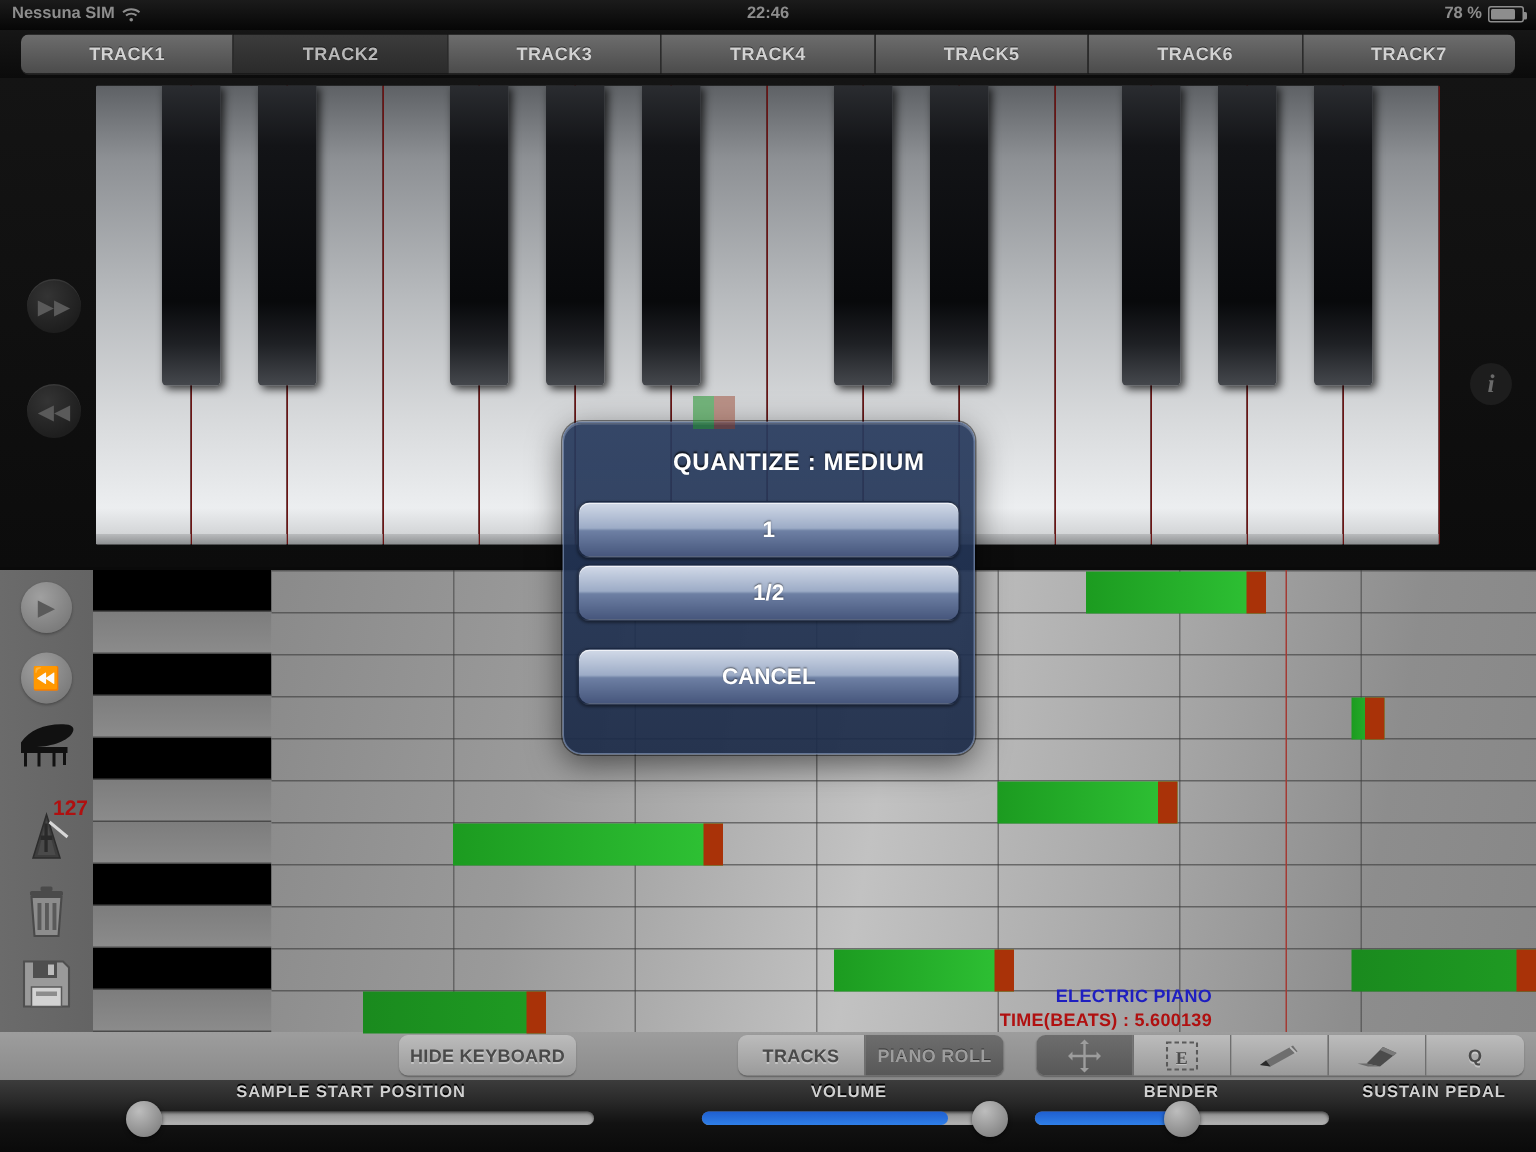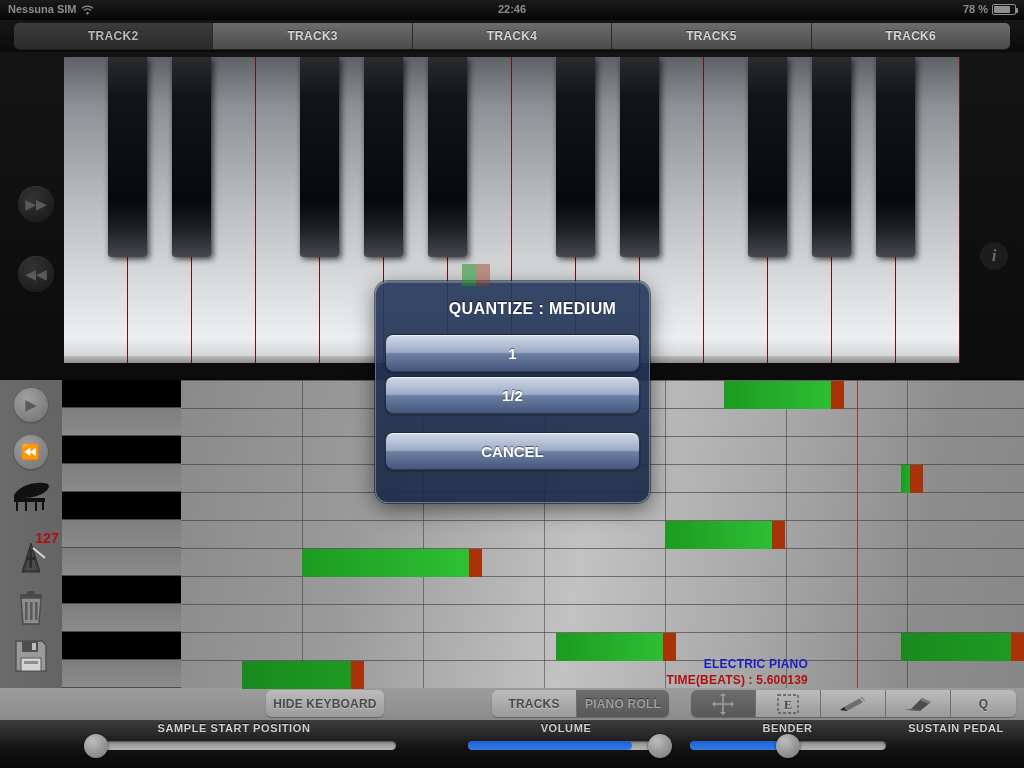--- a/index.html
+++ b/index.html
@@ -165,25 +165,27 @@
     <div class="sb-right">
       <span>78 %</span>
       <span class="batt">
           <span class="batt-fill"></span>
         </span>
     </div>
   </div>
 
   <div class="tabbar">
     <div class="tabs" id="tabs">
+        <div class="tab">TRACK1</div>
         <div class="tab sel">TRACK2</div>
         <div class="tab">TRACK3</div>
         <div class="tab">TRACK4</div>
         <div class="tab">TRACK5</div>
         <div class="tab">TRACK6</div>
+        <div class="tab">TRACK7</div>
       </div>
   </div>
 
   <div class="kbpanel">
     <div class="octbtn" style="top:134px">
       <span>▶▶</span>
     </div>
     <div class="octbtn" style="top:204px">
       <span>◀◀</span>
     </div>

